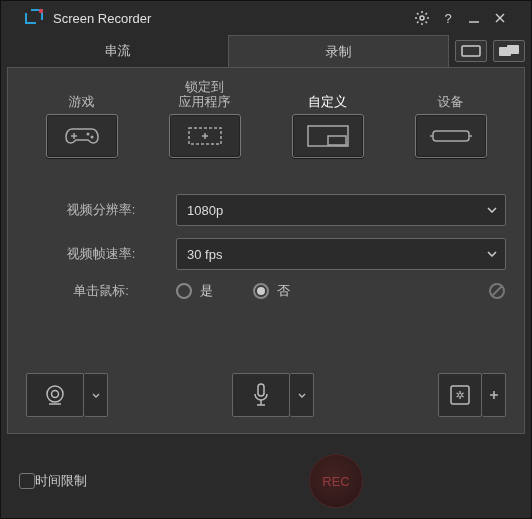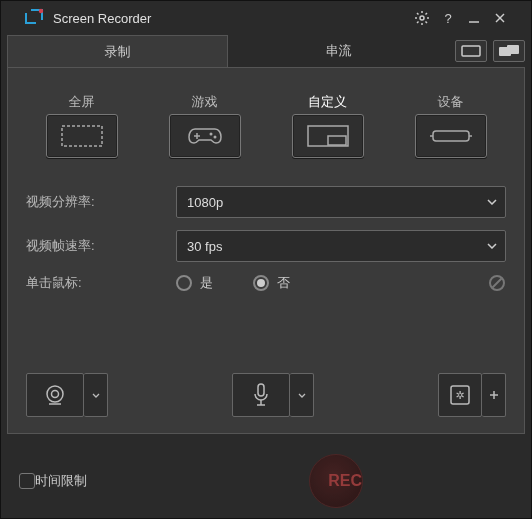--- a/index.html
+++ b/index.html
@@ -13,40 +13,40 @@
 .tab { flex: 1; display: flex; align-items: center; justify-content: center; color: #ccc; background: #2a2a2a; border: 1px solid transparent; cursor: pointer; font-size: 13px; }
 .tab.active { background: #3a3a3a; border: 1px solid #555; border-bottom: none; }
 .tabbar-right { display: flex; align-items: center; gap: 6px; padding-left: 6px; }
 .iconbtn { width: 32px; height: 22px; border: 1px solid #666; background: #333; display: flex; align-items: center; justify-content: center; cursor: pointer; border-radius: 2px; }
 .content { flex: 1; background: #3a3a3a; border: 1px solid #555; margin: 0 6px 6px 6px; padding: 10px 18px; display: flex; flex-direction: column; }
 .modes { display: flex; gap: 12px; margin-bottom: 16px; }
 .mode { flex: 1; display: flex; flex-direction: column; align-items: center; gap: 4px; cursor: pointer; }
 .mode-label { color: #bbb; font-size: 13px; height: 32px; display: flex; align-items: flex-end; justify-content: center; text-align: center; line-height: 1.2; }
 .mode.sel .mode-label { color: #fff; text-align: right; }
 .mode-box { width: 72px; height: 44px; border: 1px solid #777; background: #2f2f2f; display: flex; align-items: center; justify-content: center; border-radius: 3px; box-shadow: inset 0 0 0 1px #222, 0 1px 0 #1a1a1a; }
-.settings { display: flex; flex-direction: column; gap: 12px; margin-top: 12px; }
+.settings { display: flex; flex-direction: column; gap: 12px; margin-top: 20px; text-align: center; }
 .row { display: flex; align-items: center; }
 .row-label { width: 150px; color: #bbb; }
 .dropdown { flex: 1; height: 28px; background: #2b2b2b; border: 1px solid #666; display: flex; align-items: center; padding: 15px 10px; color: #ddd; position: relative; cursor: pointer; border-radius: 2px; }
 .dropdown .chev { position: absolute; right: 8px; top: 50%; transform: translateY(-50%); }
 .radios { display: flex; align-items: center; gap: 40px; flex: 1; }
 .radio { display: flex; align-items: center; gap: 8px; cursor: pointer; }
 .radio-circle { width: 16px; height: 16px; border: 2px solid #888; border-radius: 50%; display: flex; align-items: center; justify-content: center; }
 .radio.sel .radio-circle::after { content: ""; width: 8px; height: 8px; background: #ccc; border-radius: 50%; }
 .blocked { margin-left: auto; }
 .spacer { flex: 1; }
 .devicebar { display: flex; gap: 8px; margin: 14px 0 6px 0; }
 .devgroup { display: flex; }
 .devbtn { height: 44px; background: #2c2c2c; border: 1px solid #666; display: flex; align-items: center; justify-content: center; cursor: pointer; border-radius: 2px; }
 .devbtn.main { width: 58px; }
 .devbtn.drop { width: 24px; border-left: none; }
 .devbar-spacer { flex: 1; }
 .footer { display: flex; align-items: center; padding: 14px 18px 10px 18px; }
 .checkbox { width: 16px; height: 16px; border: 1px solid #777; border-radius: 3px; background: #2a2a2a; cursor: pointer; }
-.rec { width: 54px; height: 54px; border-radius: 50%; background: radial-gradient(circle at 45% 40%, #4a2020, #2a1212); border: 1px solid #552525; display: flex; align-items: center; justify-content: flex-end; color: #b04040; font-weight: bold; font-size: 16px; margin-left: auto; margin-right: 150px; cursor: pointer; opacity: 0.8; }
+.rec { width: 54px; height: 54px; border-radius: 50%; background: radial-gradient(circle at 45% 40%, #4a2020, #2a1212); border: 1px solid #552525; display: flex; align-items: center; justify-content: center; color: #b04040; font-weight: normal; font-size: 13px; margin-left: auto; margin-right: 150px; cursor: pointer; opacity: 0.8; }
 svg { display: block; }
 </style>
 </head>
 <body>
 
 <div class="window">
 
   <div class="titlebar">
     <span class="app-icon">
       <svg width="22" height="22" viewBox="0 0 22 22">
@@ -85,61 +85,64 @@
     </span>
     <span class="tbtn">
       <svg width="14" height="14" viewBox="0 0 14 14">
           <line x1="3" y1="3" x2="11" y2="11" stroke="#ccc" stroke-width="1.5"></line>
           <line x1="11" y1="3" x2="3" y2="11" stroke="#ccc" stroke-width="1.5"></line>
         </svg>
     </span>
   </div>
 
   <div class="tabbar">
+    <div class="tab">
+        <span>串流</span>
+      </div>
     <div class="tab active">
         <span>录制</span>
-      </div>
-    <div class="tab">
-        <span>串流</span>
       </div>
     <div class="tabbar-right">
       <div class="iconbtn">
         <svg width="20" height="12" viewBox="0 0 20 12">
             <rect x="1" y="1" width="18" height="10" rx="1" fill="none" stroke="#ccc" stroke-width="1.5"></rect>
           </svg>
       </div>
       <div class="iconbtn">
         <svg width="22" height="14" viewBox="0 0 22 14">
             <rect x="1" y="3" width="12" height="9" rx="1" fill="#ccc"></rect>
             <rect x="9" y="1" width="12" height="9" rx="1" fill="#ccc"></rect>
           </svg>
       </div>
     </div>
   </div>
 
   <div class="content">
 
     <div class="modes">
-      <div class="mode">
-        <div class="mode-label">全屏</div>
-        <div class="mode-box">
-          <svg width="48" height="28" viewBox="0 0 48 28">
-              <rect x="4" y="4" width="40" height="20" fill="none" stroke="#aaa" stroke-width="1.5" stroke-dasharray="3 2"></rect>
-            </svg>
-        </div>
-      </div>
       <div class="mode">
         <div class="mode-label">游戏</div>
         <div class="mode-box">
           <svg width="36" height="22" viewBox="0 0 36 22">
               <path d="M8 4h20c4 0 6 4 6 8s-2 6-5 6c-2 0-3-1-5-3h-12c-2 2-3 3-5 3-3 0-5-2-5-6s2-8 6-8z" fill="none" stroke="#aaa" stroke-width="1.5"></path>
               <line x1="10" y1="8" x2="10" y2="14" stroke="#aaa" stroke-width="1.5"></line>
               <line x1="7" y1="11" x2="13" y2="11" stroke="#aaa" stroke-width="1.5"></line>
               <circle cx="24" cy="9" r="1.5" fill="#aaa"></circle>
               <circle cx="28" cy="12" r="1.5" fill="#aaa"></circle>
+            </svg>
+        </div>
+      </div>
+      <div class="mode">
+        <div class="mode-label" style="white-space:pre-line">锁定到
+应用程序</div>
+        <div class="mode-box">
+          <svg width="48" height="28" viewBox="0 0 48 28">
+              <rect x="8" y="6" width="32" height="16" fill="none" stroke="#aaa" stroke-width="1.5" stroke-dasharray="3 2"></rect>
+              <line x1="21" y1="14" x2="27" y2="14" stroke="#aaa" stroke-width="1.5"></line>
+              <line x1="24" y1="11" x2="24" y2="17" stroke="#aaa" stroke-width="1.5"></line>
             </svg>
         </div>
       </div>
       <div class="mode sel">
         <div class="mode-label">自定义</div>
         <div class="mode-box">
           <svg width="48" height="28" viewBox="0 0 48 28">
               <rect x="4" y="4" width="40" height="20" fill="none" stroke="#aaa" stroke-width="1.5"></rect>
               <rect x="24" y="14" width="18" height="9" fill="none" stroke="#aaa" stroke-width="1.5"></rect>
             </svg>

